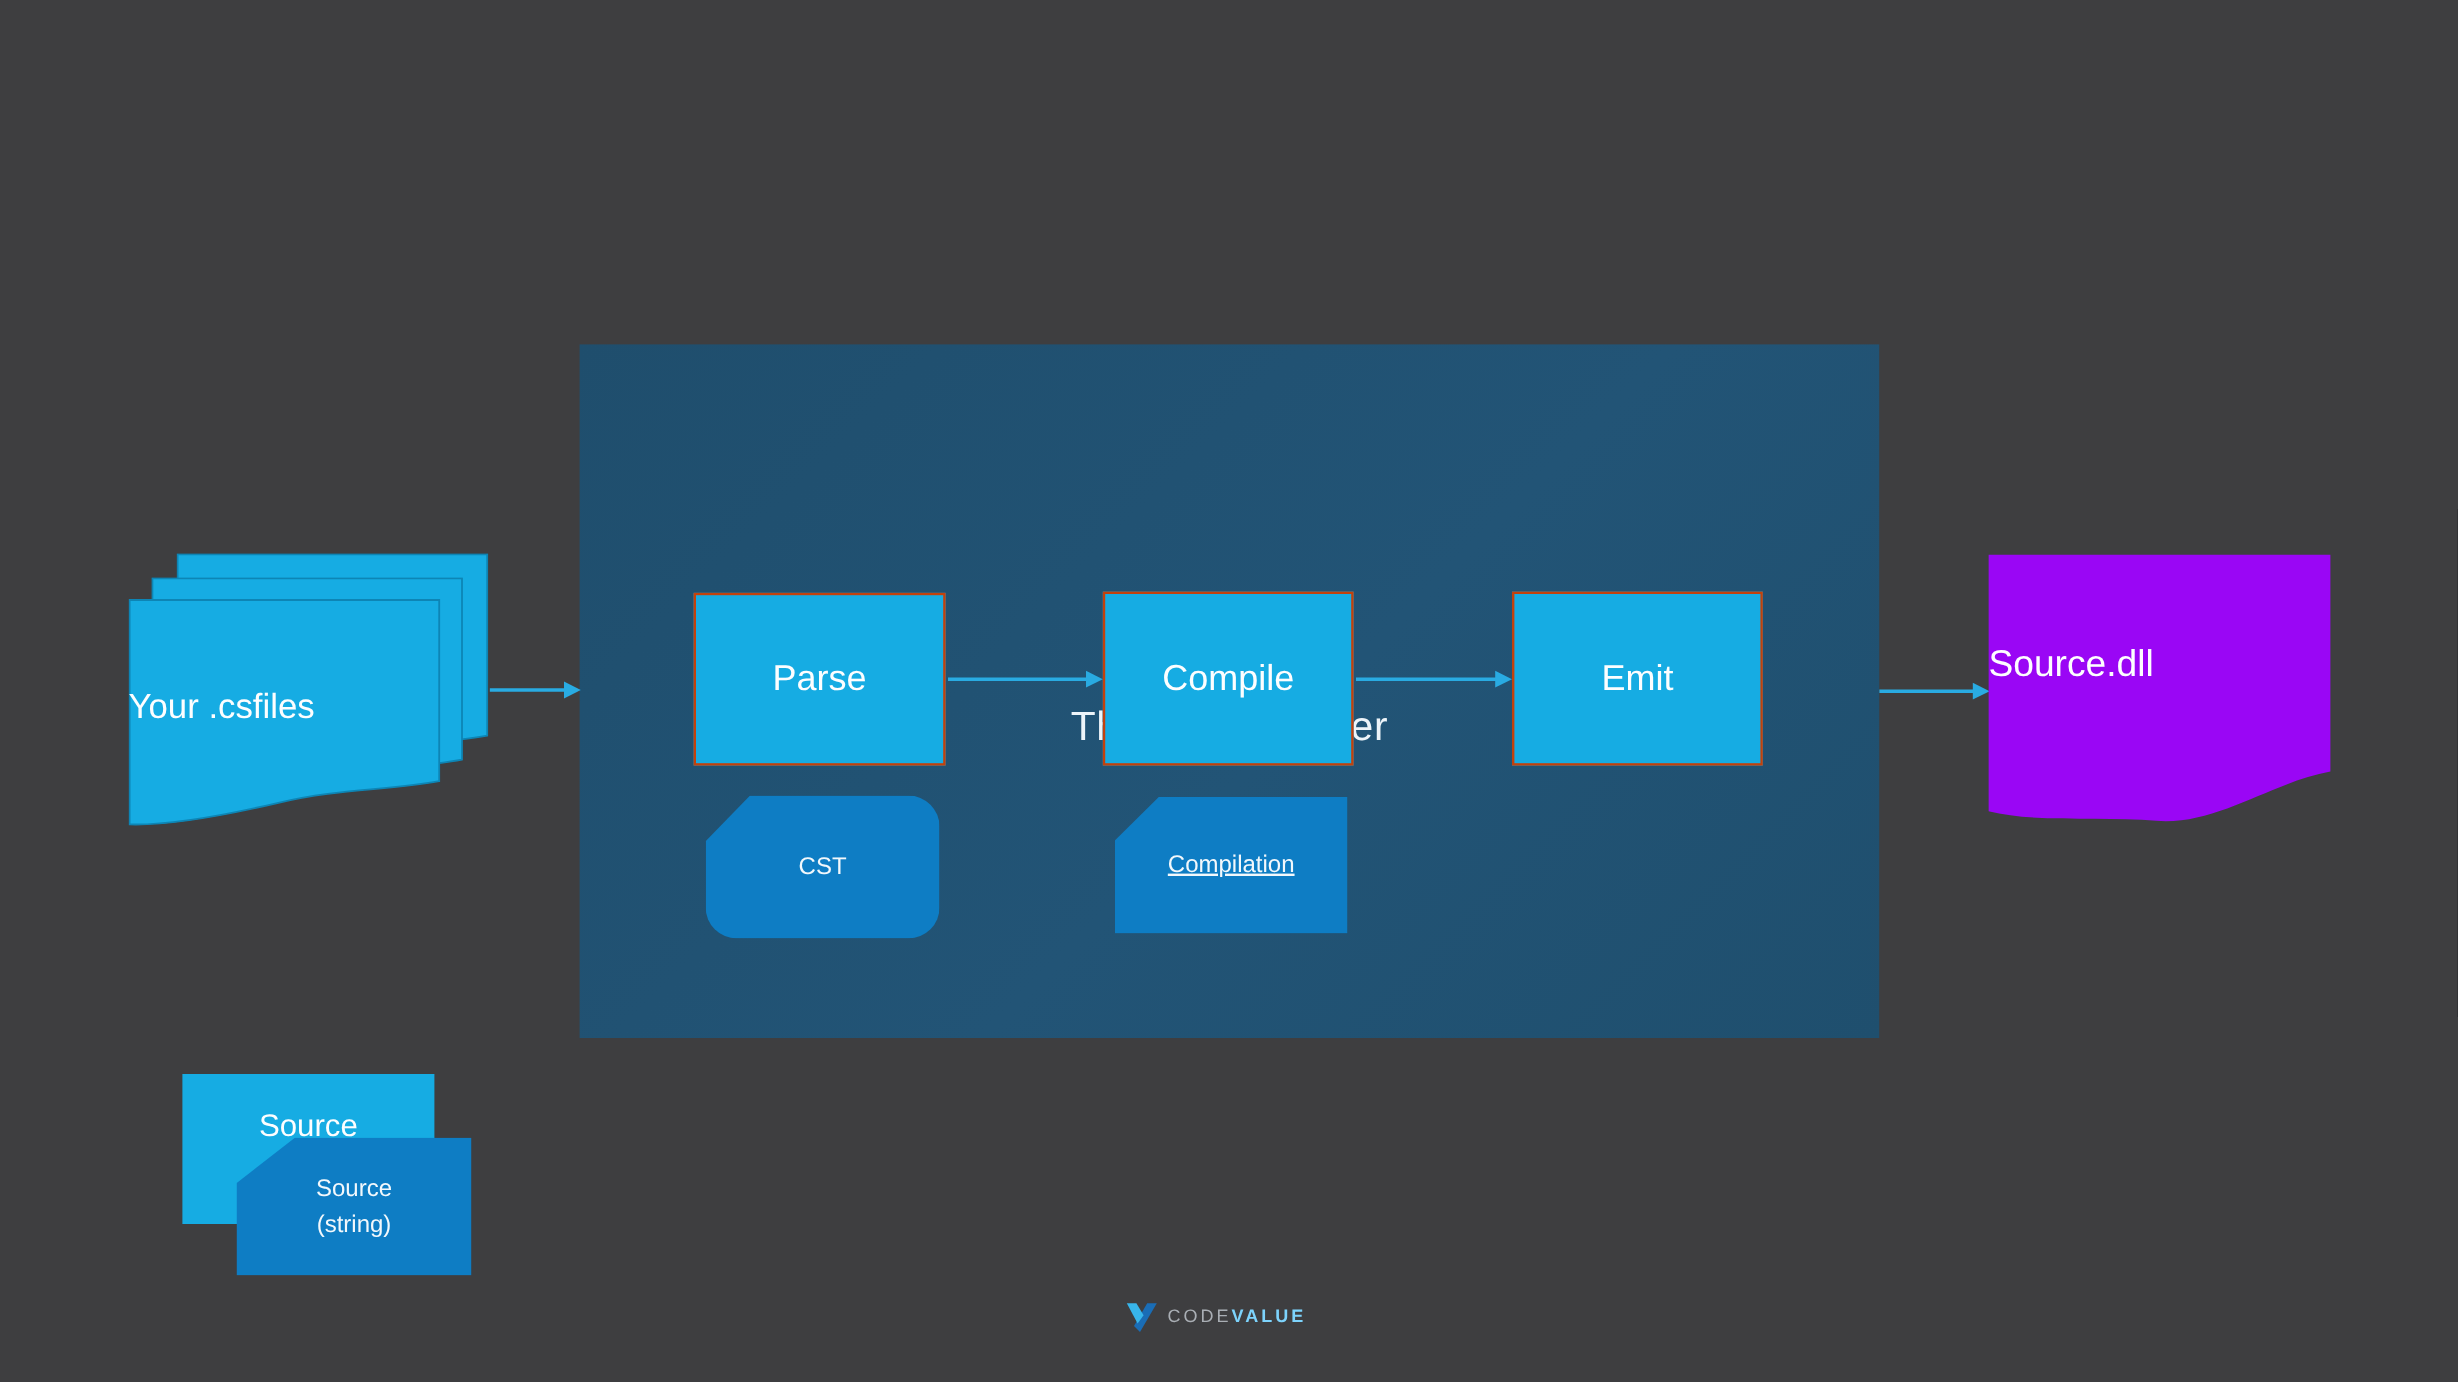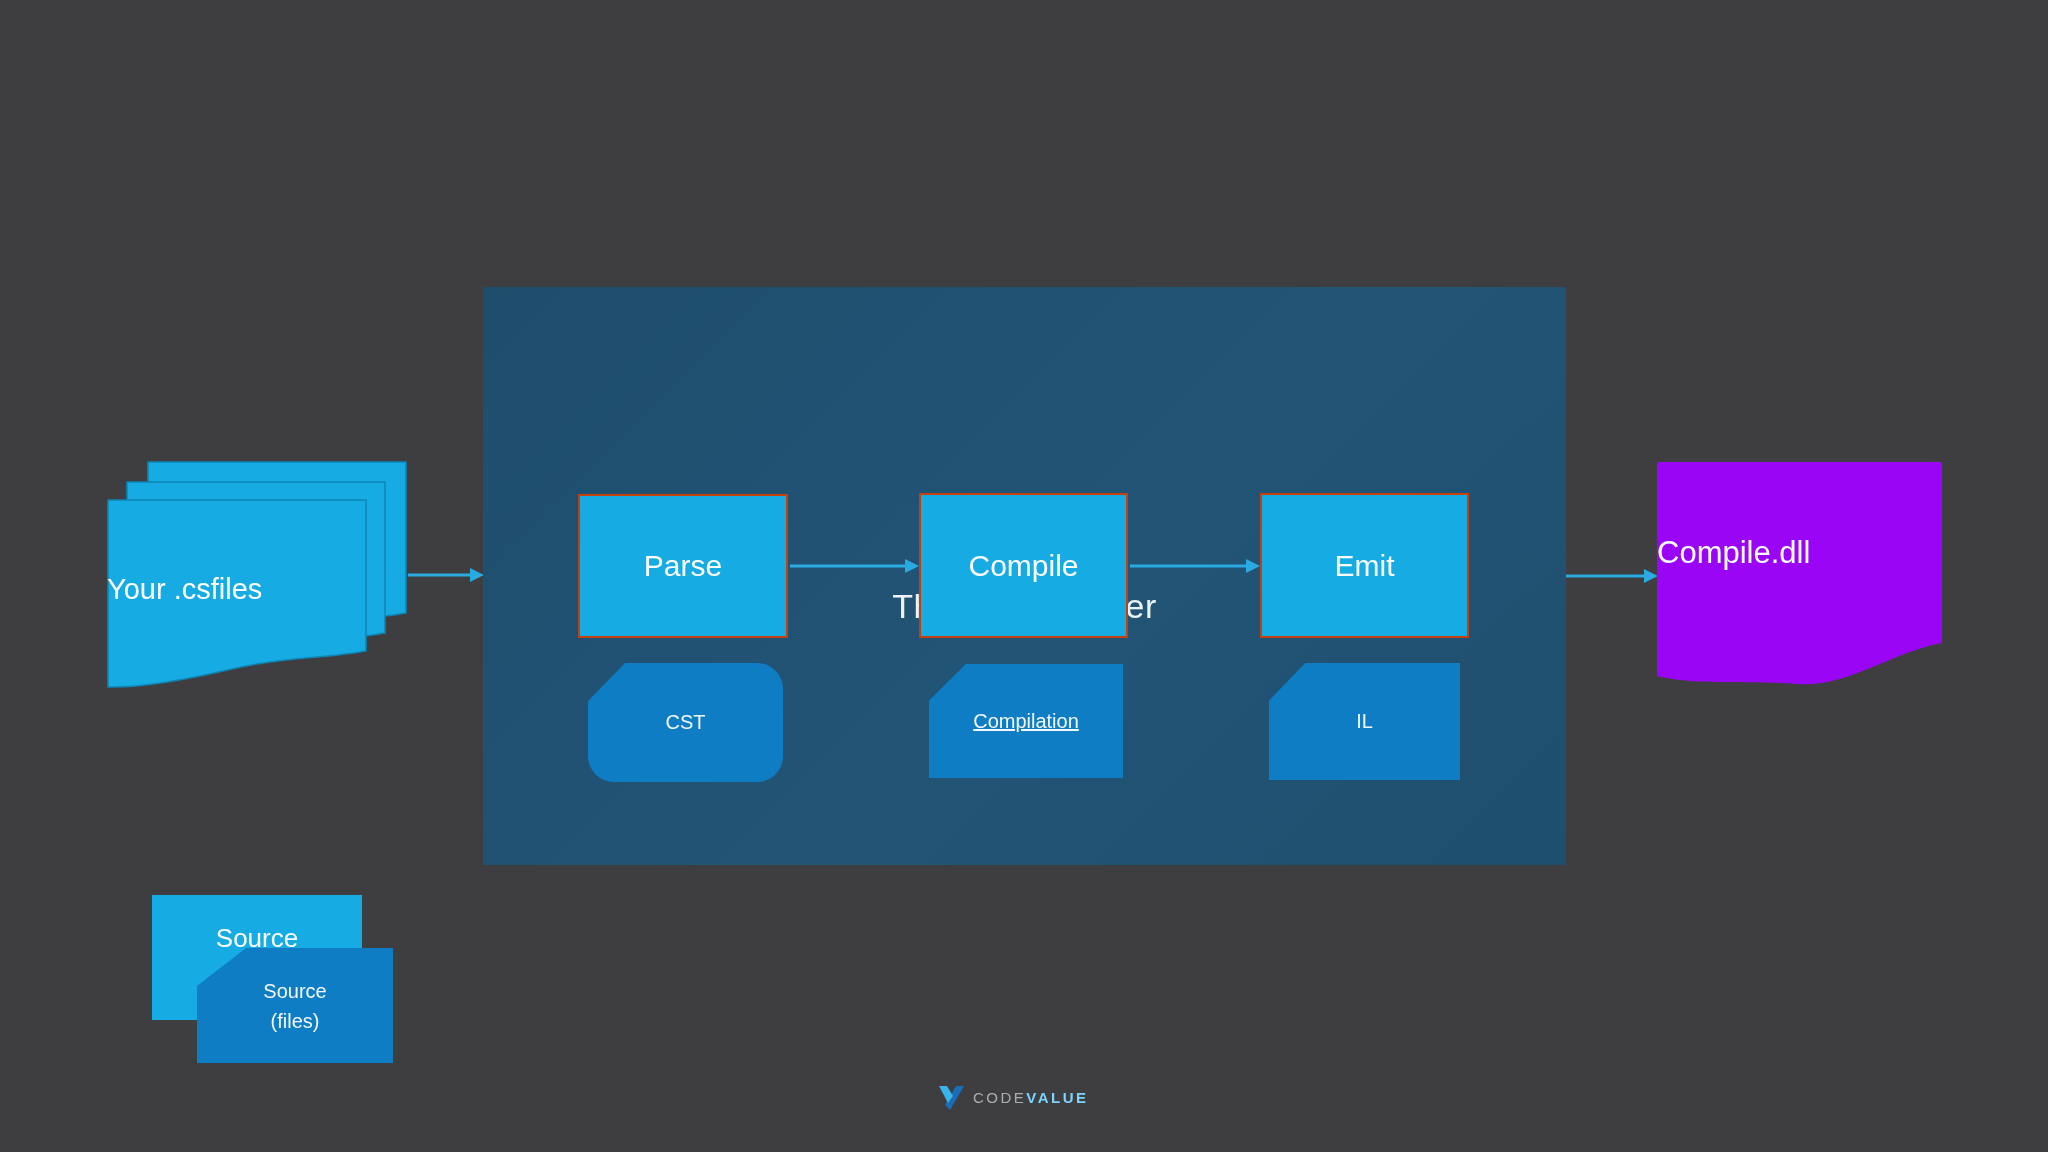--- a/index.html
+++ b/index.html
@@ -117,43 +117,40 @@
     <line x1="0" y1="8" x2="117" y2="8"></line>
       <polygon points="116,1 130,8 116,15"></polygon>
   </svg>
 
   <div id="box-cst" class="abs artifact-box">
     <span>CST</span>
   </div>
   <div id="box-compilation" class="abs artifact-box">
     <span>Compilation</span>
   </div>
-  <div id="box-il" class="abs artifact-box">
-    <span>IL</span>
-  </div>
 
   <svg class="abs arrow" style="left:1566px;top:568px" width="94" height="16">
     <line x1="0" y1="8" x2="79" y2="8"></line>
       <polygon points="78,1 92,8 78,15"></polygon>
   </svg>
 
   <svg class="abs doc-svg purple" style="left:1657px;top:462px" width="286" height="227">
     <path d="M0,0 H285 V181 C 235,190 190,226 140,222 C 95,218 40,224 0,214 Z"></path>
   </svg>
   <div id="output-label" class="abs doc-label">
-    <span>Compile.dll</span>
+    <span>Source.dll</span>
   </div>
 
   <div id="source-back" class="abs">
     <span>Source</span>
     <span>Code</span>
   </div>
   <div id="source-front" class="abs">
     <span>Source</span>
-    <span>(files)</span>
+    <span>(string)</span>
   </div>
 
   <div id="logo" class="abs">
     <svg width="28" height="27" viewBox="0 0 28 27">
       <polygon points="26,1 18,1 7,20 12,25" fill="#1a6db6"></polygon>
       <polygon points="1,1 9,1 15,11 10,18" fill="#38b5ea"></polygon>
     </svg>
     <div>
       <span class="code">CODE</span><span class="value">VALUE</span>
     </div>

